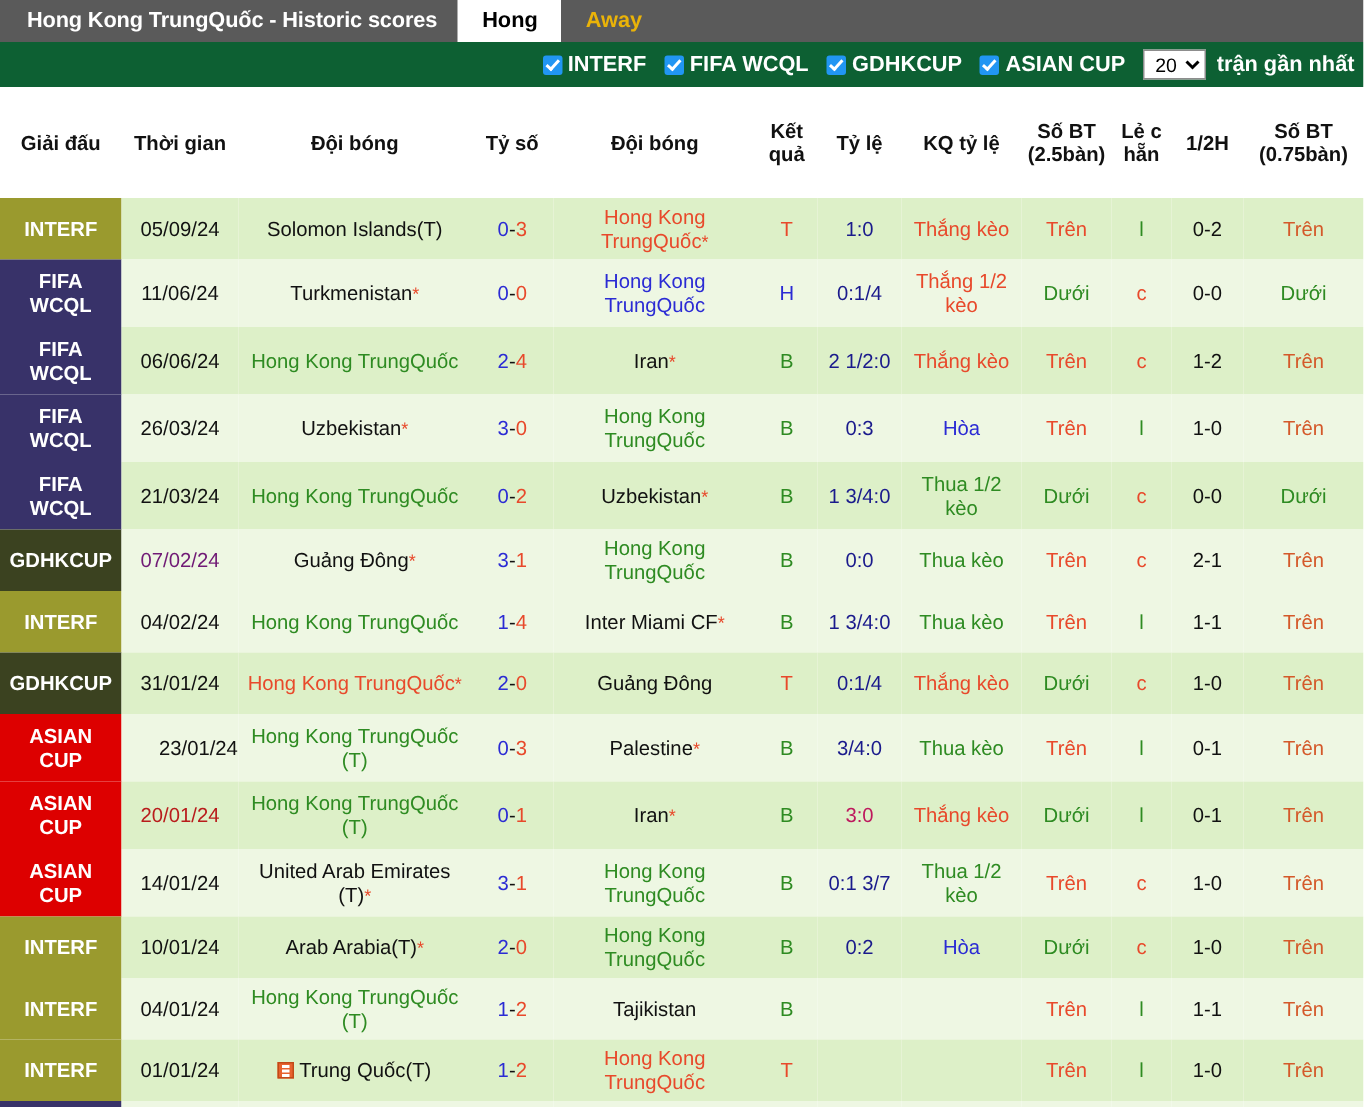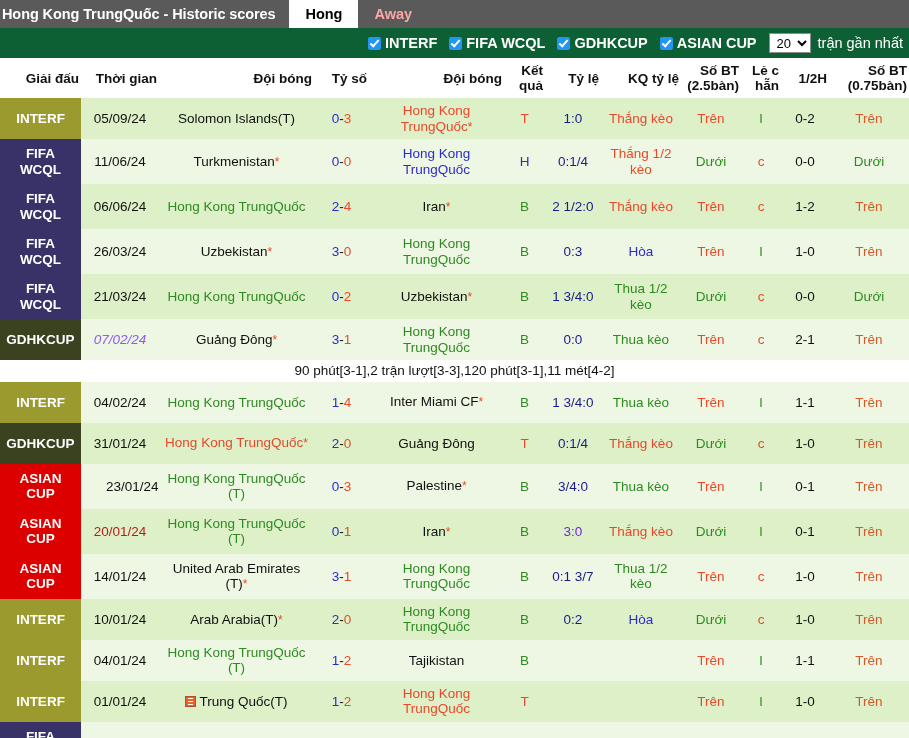--- a/index.html
+++ b/index.html
@@ -13,39 +13,39 @@
   
   .topbar{
     height:28px;
     background:#5a5a5a;
     display:flex;
     align-items:stretch;
     color:#ffffff;
   }
   .topbar-title{
     display:flex;align-items:center;
-    padding:0 14px 0 2px;
+    padding:0 14px 0 18px;
     font-size:14.5px;
     font-weight:bold;
     white-space:nowrap;
     letter-spacing:-0.1px;
   }
   .tab{
     display:flex;align-items:center;
     padding:0 16px;
     font-size:14.5px;
     font-weight:bold;
     white-space:nowrap;
   }
   .tab.active{
     background:#ffffff;
     color:#000000;
   }
   .tab.inactive{
-    color:#fca5a5;
+    color:#eab308;
   }
   .topbar-spacer{flex:1;}
   .topbar-note{
     display:flex;align-items:center;gap:3px;
     padding:0 8px 0 0;
     font-size:13.5px;
     font-weight:bold;
     white-space:nowrap;
   }
 
@@ -91,38 +91,38 @@
     background:#ffffff;
     color:#000000;
     font-size:13px;
     font-family:"Liberation Sans","DejaVu Sans",sans-serif;
     border:1px solid #8d8d8d;
     padding:1px 2px 1px 3px;
     margin-right:7px;
     height:20px;
   }
   .filter-tail{
-    font-size:14.5px;font-weight:normal;white-space:nowrap;
+    font-size:14.5px;font-weight:bold;white-space:nowrap;
   }
 
   
   table.scores{
     width:909px;
     border-collapse:collapse;
     table-layout:fixed;
   }
   table.scores th{
     font-size:13.5px;
     font-weight:bold;
     color:#111111;
     background:#ffffff;
-    padding:5px 2px;
+    padding:22px 2px;
     vertical-align:middle;
     line-height:1.12;
-    text-align:right;
+    text-align:center;
     border:0;
   }
   table.scores td{
     font-size:13.5px;
     padding:4px 3px;
     vertical-align:middle;
     line-height:1.15;
     text-align:center;
     border:0;
   }
@@ -326,34 +326,31 @@
         <td class="oddres" style="color: rgb(46, 139, 34);">Thua 1/2 kèo</td>
         <td class="ou" style="color: rgb(46, 139, 34);">Dưới</td>
         <td class="oe" style="color: rgb(232, 73, 43);">c</td>
         <td class="ht" style="color: rgb(17, 17, 17);">0-0</td>
         <td class="ou2" style="color: rgb(46, 139, 34);">Dưới</td>
       </tr>
       <tr class="r-even">
         <td class="league" style="background: rgb(59, 66, 32);">
           <div class="league-inner">GDHKCUP</div>
         </td>
-        <td class="time" style="color: #8b5cf6; font-style: italic;">07/02/24</td>
+        <td class="time" style="color: #701a75;">07/02/24</td>
         <td class="team" style="color: rgb(17, 17, 17);"><span>Guảng Đông</span><span class="star">*</span></td>
         <td class="score"><span class="scorenum-h">3</span><span style="color: rgb(17, 17, 17);">-</span><span class="scorenum-a">1</span></td>
         <td class="team" style="color: rgb(46, 139, 34);"><span>Hong Kong TrungQuốc</span></td>
         <td class="res" style="color: rgb(46, 139, 34);">B</td>
         <td class="odds" style="color: rgb(26, 26, 140);">0:0</td>
         <td class="oddres" style="color: rgb(46, 139, 34);">Thua kèo</td>
         <td class="ou" style="color: rgb(232, 73, 43);">Trên</td>
         <td class="oe" style="color: rgb(232, 73, 43);">c</td>
         <td class="ht" style="color: rgb(17, 17, 17);">2-1</td>
         <td class="ou2" style="color: rgb(212, 89, 42);">Trên</td>
-      </tr>
-      <tr class="noterow">
-        <td colspan="12">90 phút[3-1],2 trận lượt[3-3],120 phút[3-1],11 mét[4-2]</td>
       </tr>
       <tr class="r-even">
         <td class="league" style="background: rgb(154, 154, 46);">
           <div class="league-inner">INTERF</div>
         </td>
         <td class="time" style="color: rgb(17, 17, 17);">04/02/24</td>
         <td class="team" style="color: rgb(46, 139, 34);"><span>Hong Kong TrungQuốc</span></td>
         <td class="score"><span class="scorenum-h">1</span><span style="color: rgb(17, 17, 17);">-</span><span class="scorenum-a">4</span></td>
         <td class="team" style="color: rgb(17, 17, 17);"><span>Inter Miami CF</span><span class="star">*</span></td>
         <td class="res" style="color: rgb(46, 139, 34);">B</td>
@@ -398,21 +395,21 @@
       </tr>
       <tr class="r-odd">
         <td class="league" style="background: rgb(221, 0, 0);">
           <div class="league-inner">ASIAN CUP</div>
         </td>
         <td class="time" style="color: #b91c1c;">20/01/24</td>
         <td class="team" style="color: rgb(46, 139, 34);"><span>Hong Kong TrungQuốc (T)</span></td>
         <td class="score"><span class="scorenum-h">0</span><span style="color: rgb(17, 17, 17);">-</span><span class="scorenum-a">1</span></td>
         <td class="team" style="color: rgb(17, 17, 17);"><span>Iran</span><span class="star">*</span></td>
         <td class="res" style="color: rgb(46, 139, 34);">B</td>
-        <td class="odds" style="color: #6d28d9;">3:0</td>
+        <td class="odds" style="color: #be185d;">3:0</td>
         <td class="oddres" style="color: rgb(232, 73, 43);">Thắng kèo</td>
         <td class="ou" style="color: rgb(46, 139, 34);">Dưới</td>
         <td class="oe" style="color: rgb(46, 139, 34);">l</td>
         <td class="ht" style="color: rgb(17, 17, 17);">0-1</td>
         <td class="ou2" style="color: rgb(212, 89, 42);">Trên</td>
       </tr>
       <tr class="r-even">
         <td class="league" style="background: rgb(221, 0, 0);">
           <div class="league-inner">ASIAN CUP</div>
         </td>

